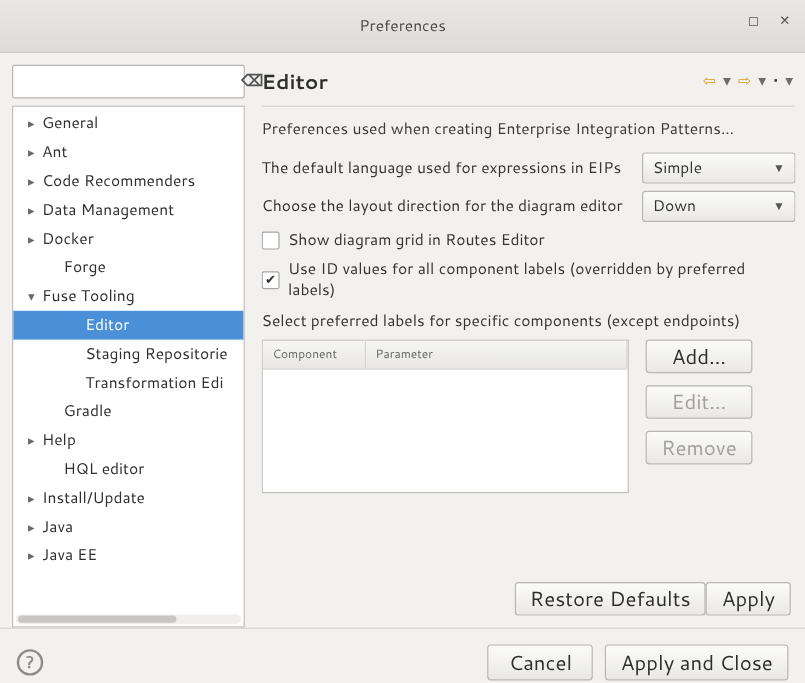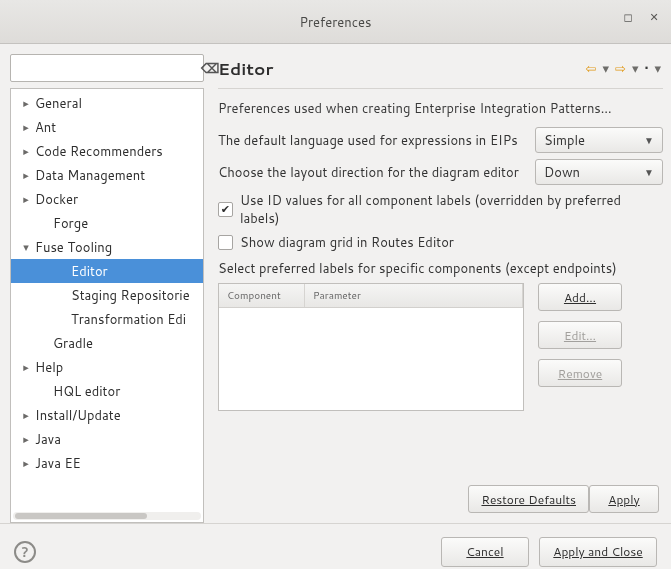--- a/index.html
+++ b/index.html
@@ -104,21 +104,21 @@
   }
   .tbl-head { display:flex; height:24px; background:linear-gradient(#f5f5f4,#e8e7e5);
     border-bottom:1px solid #d2d0cd;}
   .tbl-head div { padding:4px 8px; font-size:10px; color:#666; border-right:1px solid #d6d4d1;}
   .col1 { width:86px;}
   .col2 { flex:1; border-right:0;}
   .tbl-btns { display:flex; flex-direction:column; gap:10px;}
   .btn {
     min-width:84px; height:28px; background:linear-gradient(#fbfbfa,#e9e8e6);
     border:1px solid #b9b7b4; border-radius:3px; display:flex; align-items:center;
-    justify-content:center; font-size:12px; color:#2e2e2e; padding:4px 12px;text-decoration:underline;
+    justify-content:center; font-size:17px; color:#2e2e2e; padding:4px 12px;
   }
   .btn.disabled { color:#a2a09d; }
 
   .lower-btns {
     margin-top:auto; display:flex; justify-content:flex-end; 
     padding:16px 4px 10px 0;
   }
   .lower-btns .btn { min-width: 70px; }
 
   
@@ -253,26 +253,26 @@
 
       <div class="form-row">
         <span class="label">Choose the layout direction for the diagram editor</span>
         <div class="combo">
           <span>Down</span>
           <span class="caret">▼</span>
         </div>
       </div>
 
       <div class="chk-row">
+        <div class="chkbox"></div>
+        <span>Show diagram grid in Routes Editor</span>
+      </div>
+      <div class="chk-row">
         <div class="chkbox checked"></div>
         <span>Use ID values for all component labels (overridden by preferred labels)</span>
-      </div>
-      <div class="chk-row">
-        <div class="chkbox"></div>
-        <span>Show diagram grid in Routes Editor</span>
       </div>
 
       <div class="sub-caption">Select preferred labels for specific components (except endpoints)</div>
 
       <div class="table-block">
         <div class="tbl">
           <div class="tbl-head">
             <div class="col1">Component</div>
             <div class="col2">Parameter</div>
           </div>

